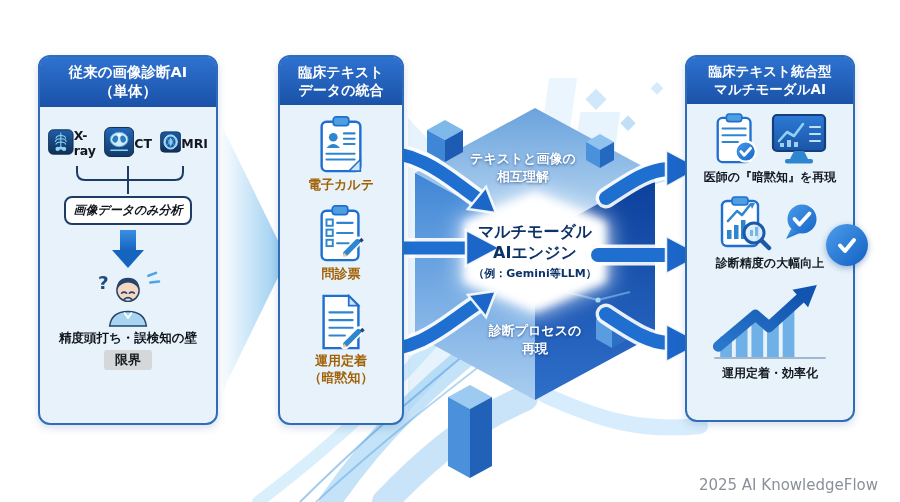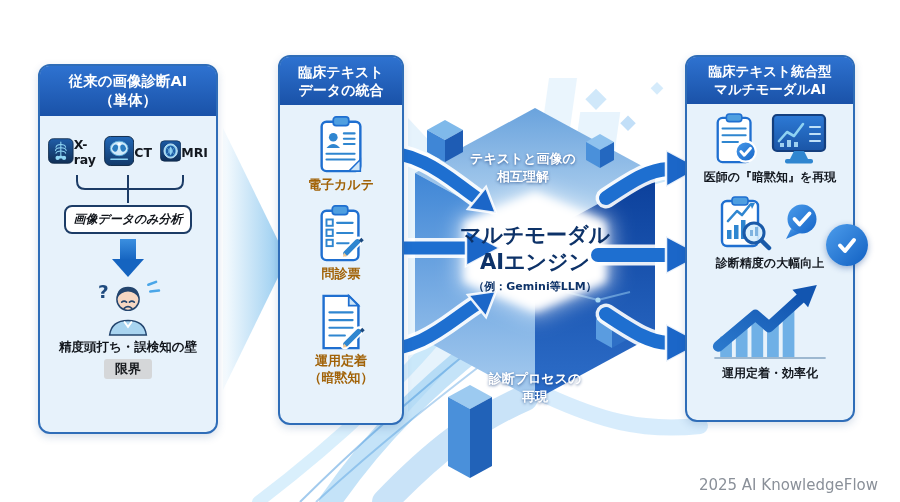--- a/index.html
+++ b/index.html
@@ -14,26 +14,26 @@
            background:linear-gradient(90deg,rgba(205,232,250,.15),#8ec8ef);
            clip-path:polygon(0 0,100% 50%,0 100%);}
   .center-art{position:absolute;inset:0;z-index:1;pointer-events:none;}
   .panel{position:absolute;z-index:2;border:2px solid #2f6db8;border-radius:12px;
          background:#e7f2fb;box-shadow:0 3px 8px rgba(30,80,140,.18);box-sizing:border-box;}
   .panel-header{background:linear-gradient(180deg,#2e72d0,#1a52a8);color:#fff;font-weight:bold;
                 text-align:center;border-radius:9px 9px 0 0;padding:6px 2px;line-height:1.3;}
   .caption{position:absolute;z-index:3;color:#fff;font-weight:bold;text-align:center;
            text-shadow:0 1px 3px rgba(6,45,110,.65);line-height:1.35;}
   .engine{position:absolute;z-index:3;text-align:center;color:#0d3268;}
-  .engine .t1{font-size:21px;font-weight:bold;line-height:1.3;}
+  .engine .t1{font-size:16px;font-weight:bold;line-height:1.3;}
   .engine .t2{font-size:11px;font-weight:bold;margin-top:2px;}
   .attribution{position:absolute;right:22px;bottom:8px;z-index:2;color:#8a9099;font-size:15px;}
 
   
-  .left-panel{left:38px;top:55px;width:180px;height:370px;margin-top:9px;}
+  .left-panel{left:38px;top:55px;width:180px;height:370px;}
   .left-panel .panel-header{font-size:14.5px;}
   .panel-body{display:flex;flex-direction:column;align-items:center;}
   .modality-row{display:flex;justify-content:center;gap:8px;margin-top:11px;}
   .modality{display:flex;align-items:center;width:48px;}
   .modality-label{font-size:12.5px;font-weight:bold;color:#13181f;margin-top:3px;}
   .analysis-box{margin-top:2px;background:#fff;border:2px solid #1c3c66;border-radius:8px;
                 font-size:12px;font-weight:bold;color:#10141a;padding:4px 7px;font-style:italic;}
   .down-arrow{margin-top:5px;display:flex;flex-direction:column;align-items:center;}
   .down-arrow .shaft{width:16px;height:20px;background:linear-gradient(180deg,#3b8fe0,#1766c2);}
   .down-arrow .head{width:0;height:0;border-left:16px solid transparent;border-right:16px solid transparent;
@@ -311,21 +311,21 @@
     </div>
   </section>
 
   <div class="caption ml" style="left:448px;top:150px;width:150px;font-size:13px;">テキストと画像の
 相互理解</div>
   <div class="engine" style="left:455px;top:222px;width:160px;">
     <div class="t1 ml">マルチモーダル
 AIエンジン</div>
     <div class="t2">（例：Gemini等LLM）</div>
   </div>
-  <div class="caption ml" style="left:455px;top:322px;width:160px;font-size:13px;margin-top:48px;">診断プロセスの
+  <div class="caption ml" style="left:455px;top:322px;width:160px;font-size:13px;">診断プロセスの
 再現</div>
 
   <section class="panel right-panel">
     <div class="panel-header ml">臨床テキスト統合型
 マルチモーダルAI</div>
     <div class="panel-body">
       <div class="outcome">
         <div class="outcome-icons">
           <svg width="50" height="54" viewBox="0 0 50 56">
             <defs>

